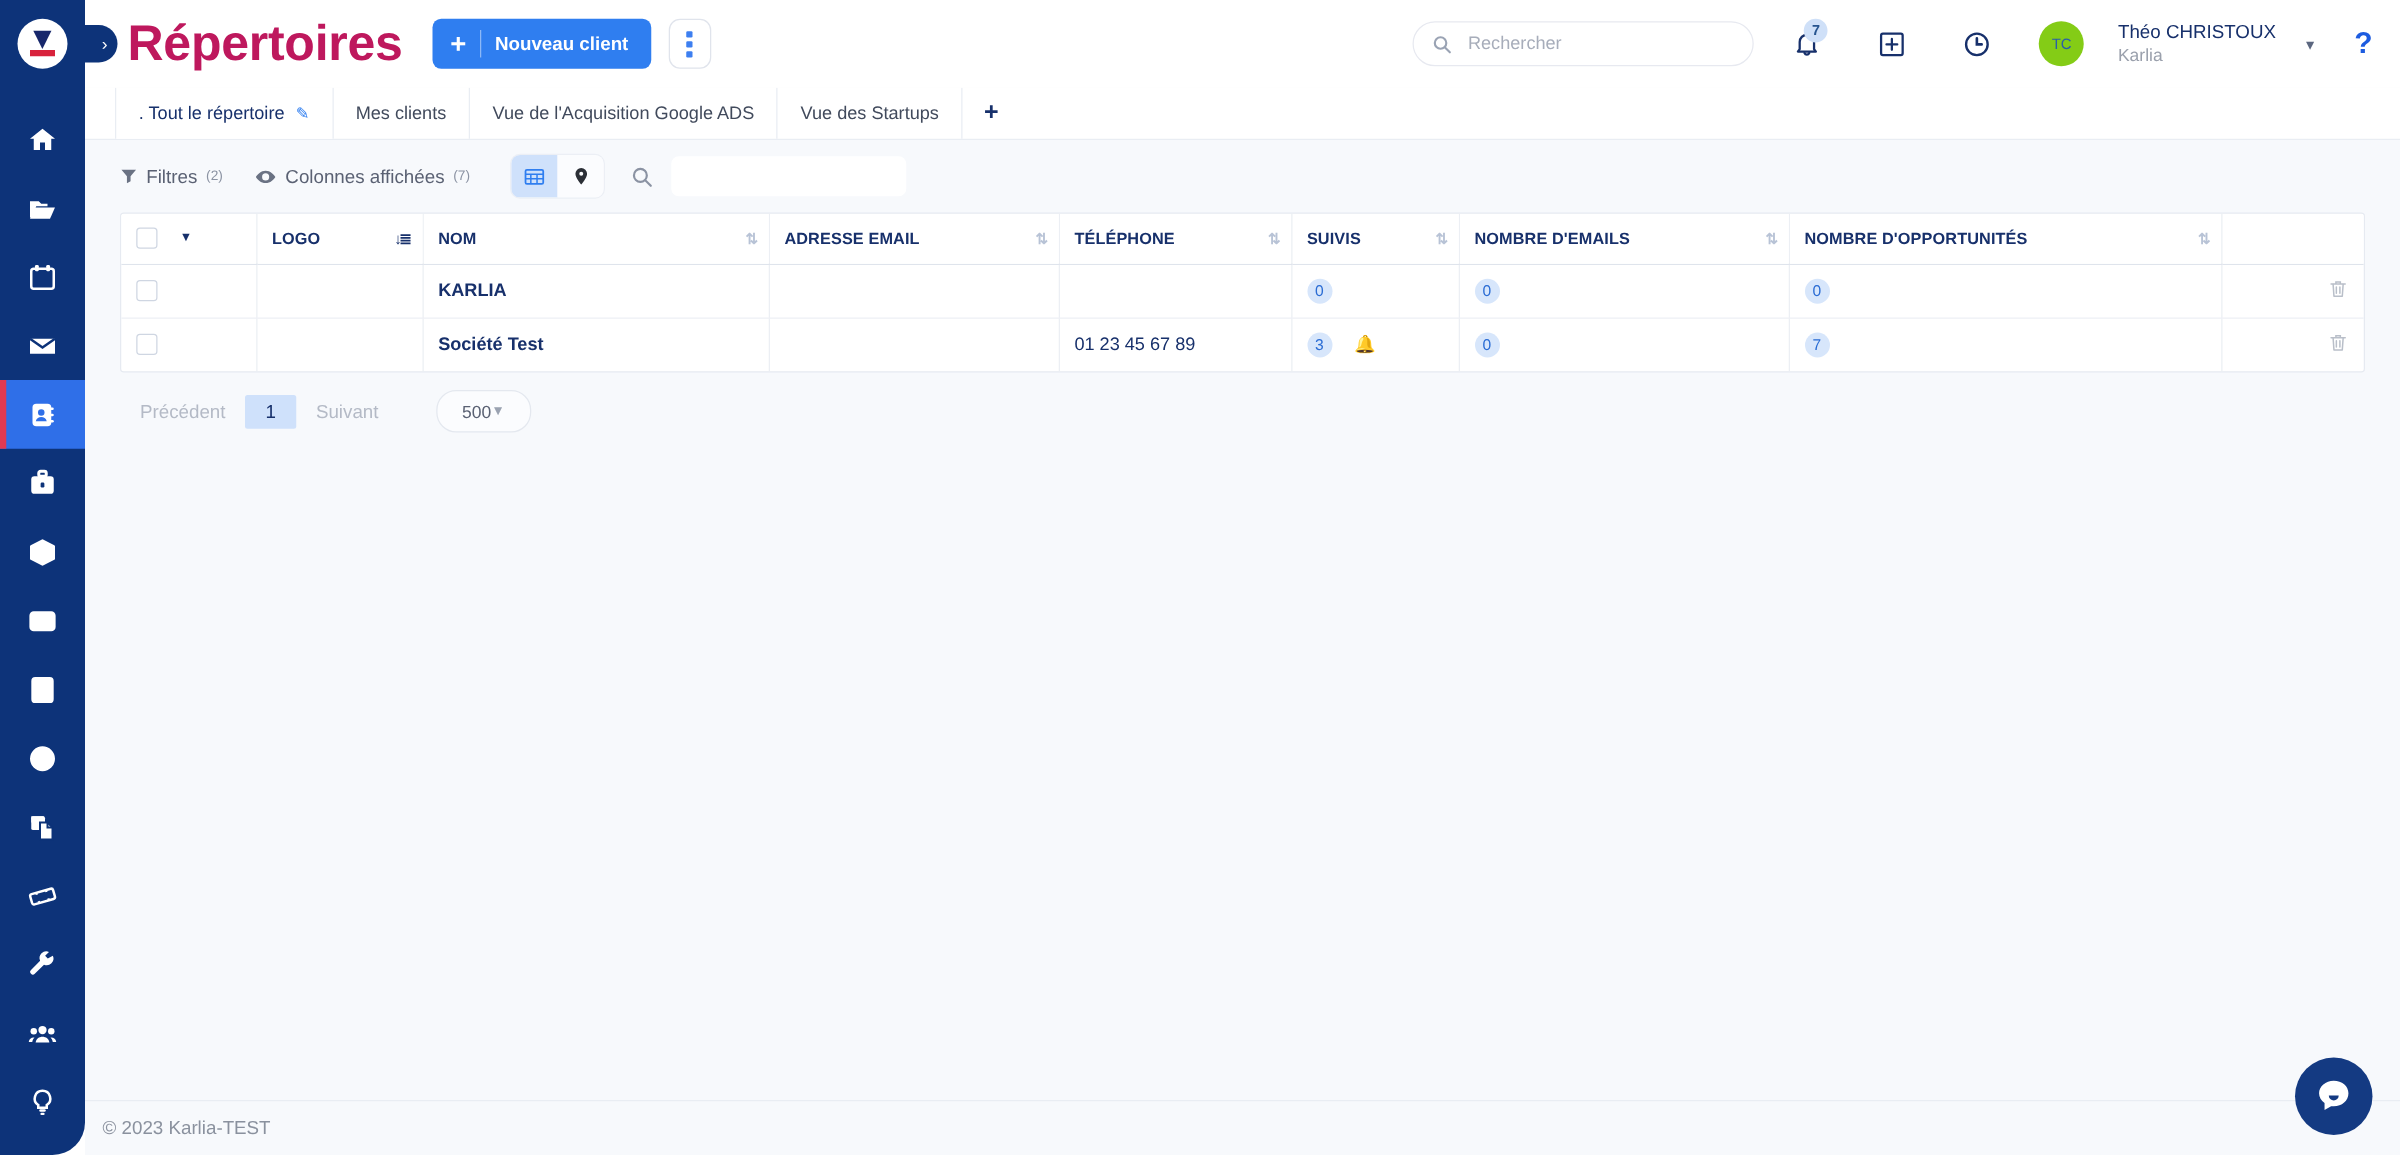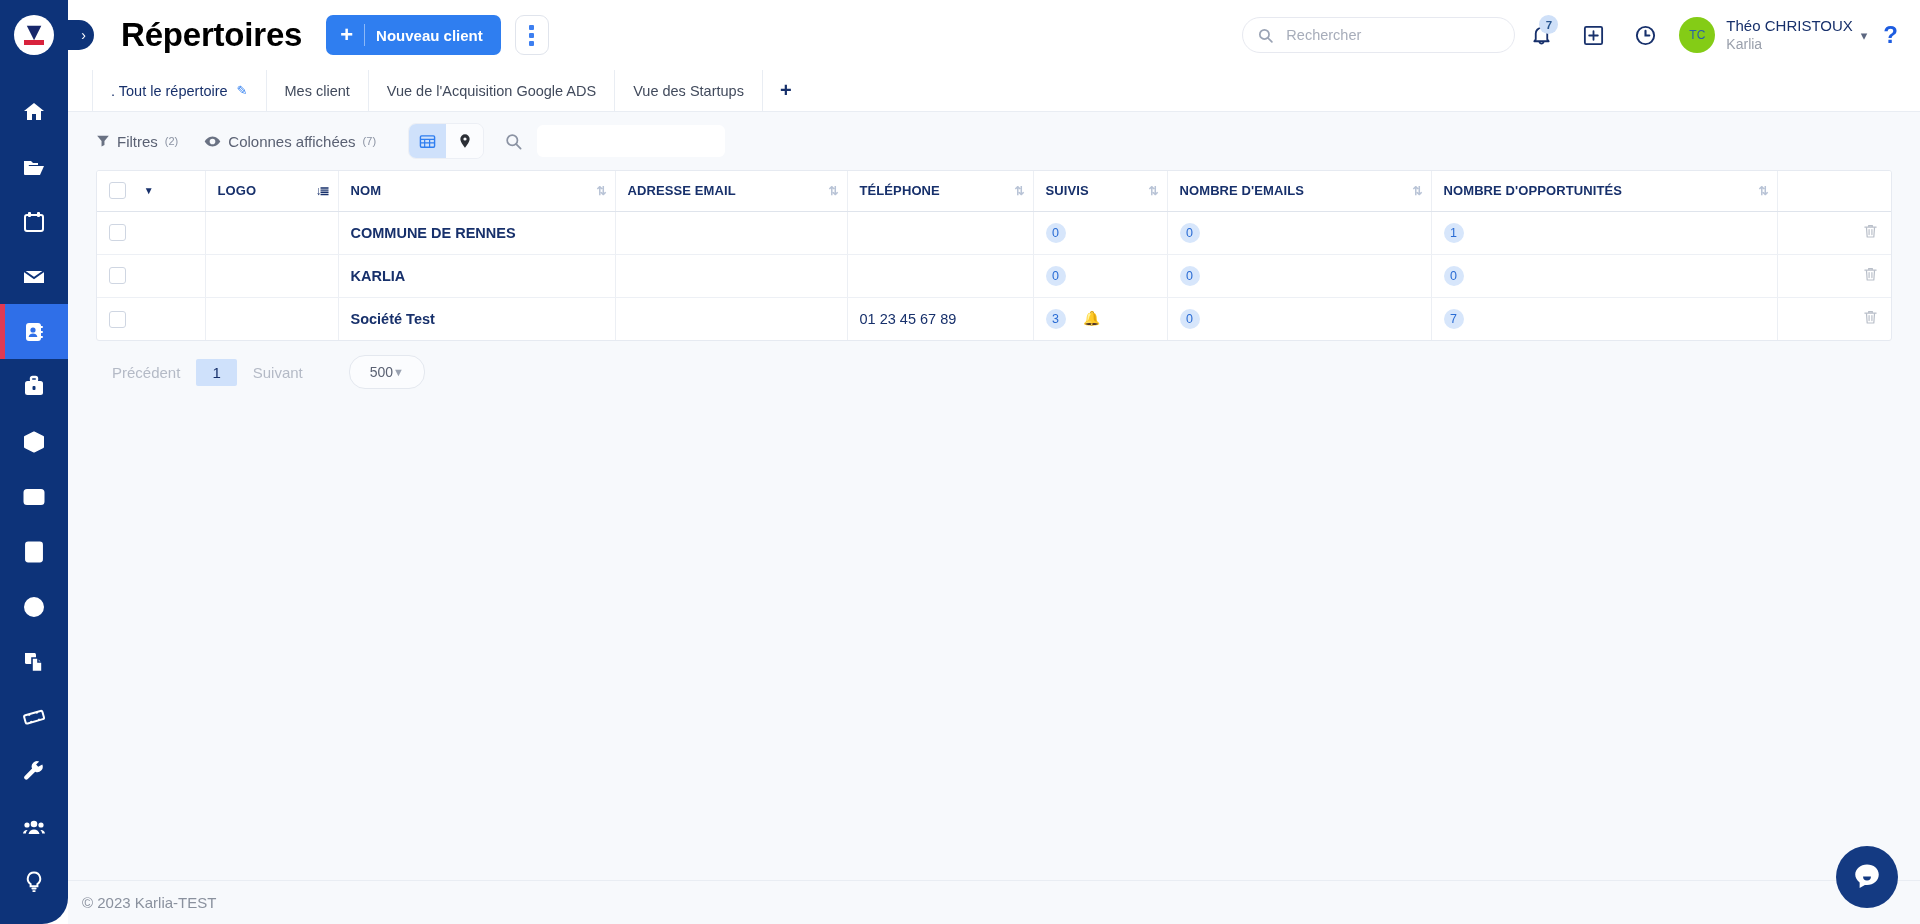--- a/index.html
+++ b/index.html
@@ -71,22 +71,22 @@
     width: 40px; height: 30px;
     background: #0d3379;
     border-top-right-radius: 16px; border-bottom-right-radius: 16px;
     display: flex; align-items: center; justify-content: flex-end;
     padding-right: 8px;
     color: #fff; font-size: 14px;
     cursor: pointer;
     z-index: 1;
   }
   #page-title {
-    margin-left: 53px;
-    font-size: 33px; font-weight: 600; color: #000000;
+    margin-left: 34px;
+    font-size: 40px; font-weight: 600; color: #be185d;
     letter-spacing: -0.2px;
   }
   #new-client-btn {
     margin-left: 24px;
     height: 40px;
     background: #2f7ef0;
     border: none; border-radius: 7px;
     color: #fff; font-size: 15px; font-weight: 600;
     display: flex; align-items: center;
     padding: 0 18px 0 14px;
@@ -104,21 +104,21 @@
     border: 1px solid #e0e4ec; border-radius: 9px;
     background: #fff;
     display: flex; flex-direction: column;
     align-items: center; justify-content: center; gap: 3px;
     cursor: pointer;
   }
   #kebab-btn span { width: 5px; height: 5px; background: #3d7ff0; border-radius: 1px; }
 
   #header-right {
     margin-left: auto; display: flex; align-items: center;
-    padding-right: 22px; gap: 0;
+    padding-right: 22px; gap: 16px;
   }
   #search-wrap {
     width: 273px; height: 36px;
     border: 1px solid #e7e9f0; border-radius: 20px;
     display: flex; align-items: center;
     padding: 0 14px; gap: 12px;
     background: #fff;
   }
   #search-wrap svg { stroke: #9aa3b4; }
   #search-input {
@@ -509,21 +509,21 @@
 </div>
 
 <div id="main">
 
 
   <div id="viewbar">
     <div class="view-tab">
       <span>. Tout le répertoire</span>
       <span class="pen">✎</span>
     </div>
-    <div class="view-tab">Mes client</div>
+    <div class="view-tab">Mes clients</div>
     <div class="view-tab">Vue de l'Acquisition Google ADS</div>
     <div class="view-tab">Vue des Startups</div>
     <div id="add-view">+</div>
   </div>
 
   <div id="toolbar">
     <div class="tool-btn">
       <svg width="14" height="14" viewBox="0 0 24 24">
           <path d="M2 3h20l-7.5 9v7l-5 2.5v-9.5z"></path>
         </svg>
@@ -607,39 +607,20 @@
           </th>
           <th>
             <span>NOMBRE D'OPPORTUNITÉS</span>
             <span class="sort">⇅</span>
           </th>
           <th style="border-right:none"></th>
         </tr>
       </thead>
       <tbody>
 
-        <tr>
-          <td><span class="chk"></span></td>
-          <td></td>
-          <td class="name">COMMUNE DE RENNES</td>
-          <td></td>
-          <td></td>
-          <td><span class="pill">0</span></td>
-          <td><span class="pill">0</span></td>
-          <td><span class="pill">1</span></td>
-          <td style="border-right:none">
-            <span class="trash">
-              <svg width="17" height="18" viewBox="0 0 24 24" stroke-width="1.7">
-                  <path d="M4 6.5h16M9.5 6.5V4.3h5v2.2" stroke-linecap="round"></path>
-                  <path d="M6.3 6.5l1 14h9.4l1-14" stroke-linejoin="round"></path>
-                  <path d="M10 10v7M14 10v7" stroke-linecap="round"></path>
-                </svg>
-            </span>
-          </td>
-        </tr>
 
         <tr>
           <td><span class="chk"></span></td>
           <td></td>
           <td class="name">KARLIA</td>
           <td></td>
           <td></td>
           <td><span class="pill">0</span></td>
           <td><span class="pill">0</span></td>
           <td><span class="pill">0</span></td>

